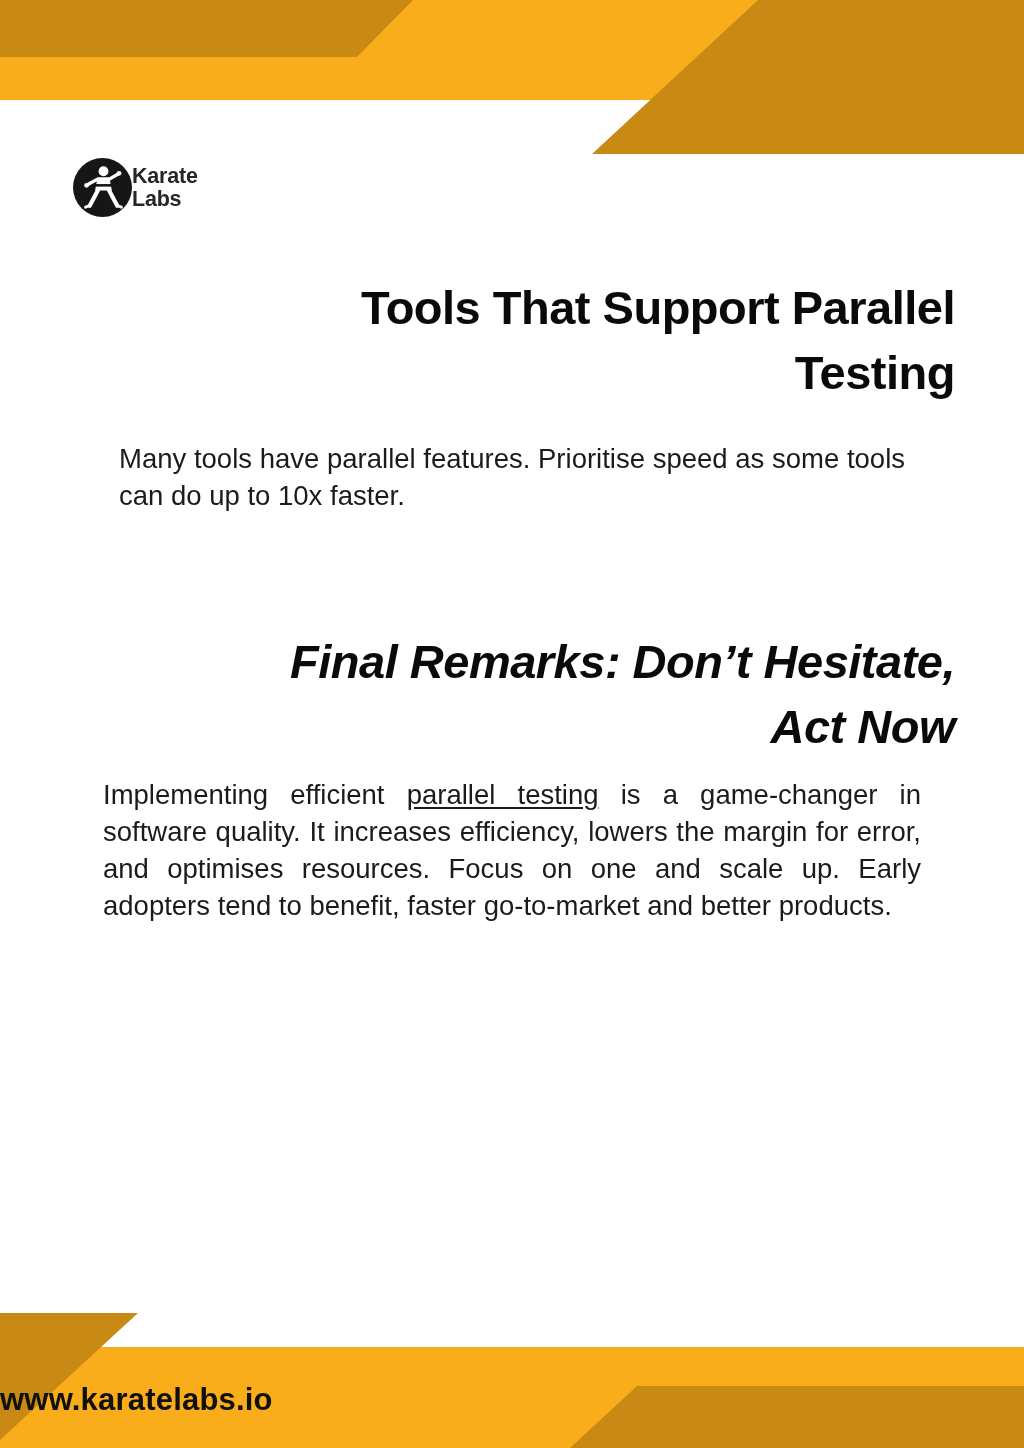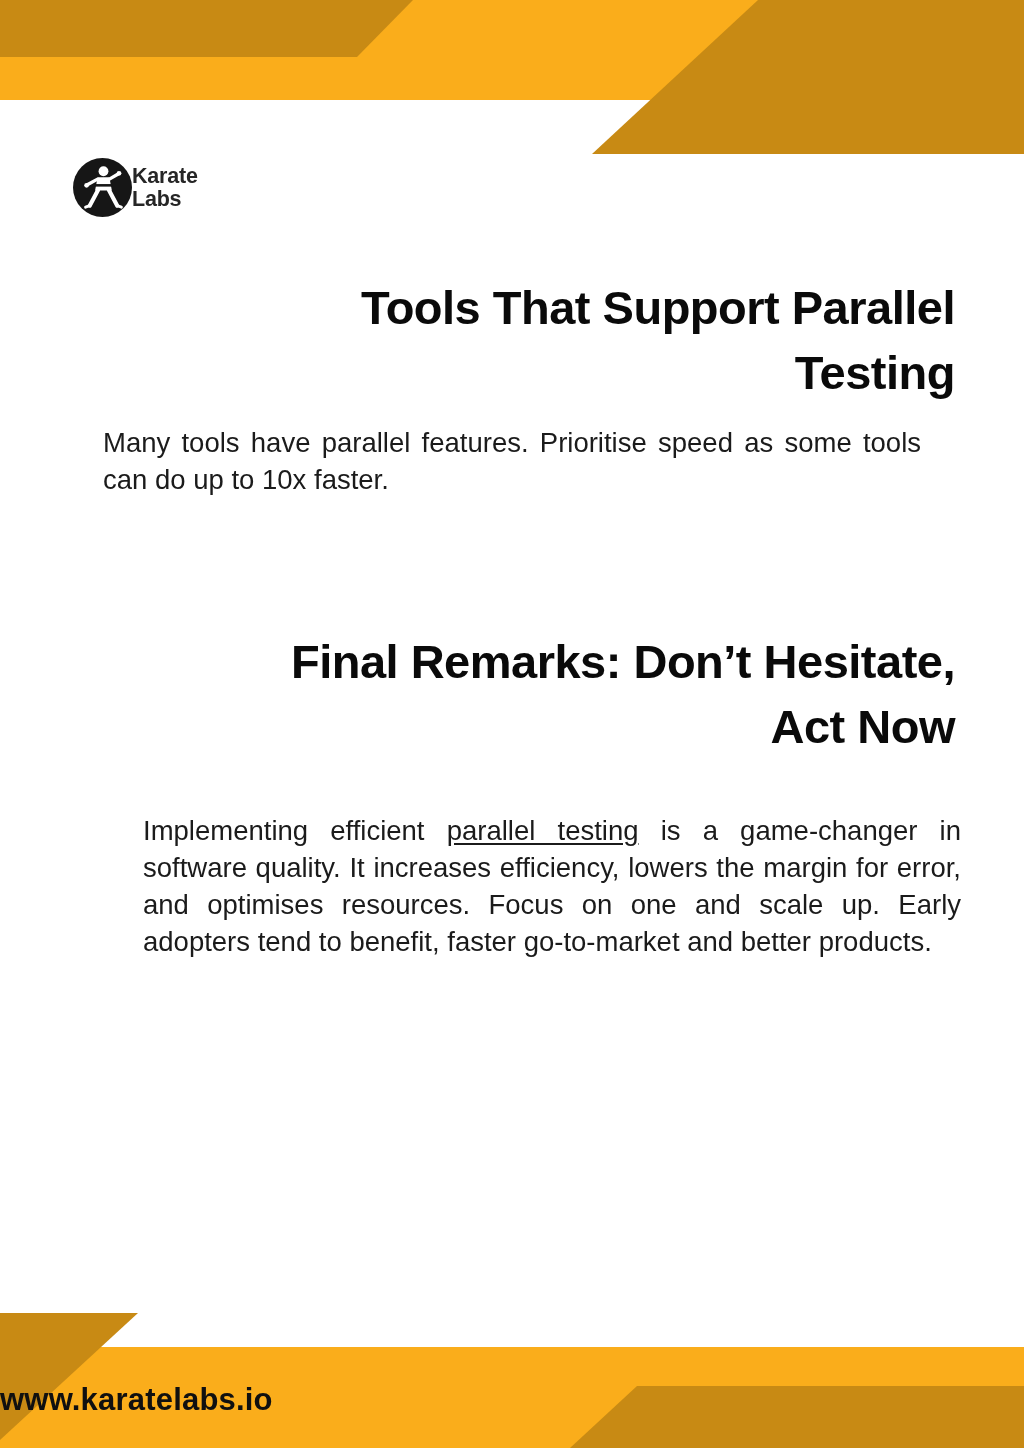--- a/index.html
+++ b/index.html
@@ -11,27 +11,27 @@
   }
   .bg-svg { position: absolute; left: 0; top: 0; width: 1024px; height: 1448px; }
 
   .logo { position: absolute; left: 73px; top: 158px; display: flex; align-items: center; gap: 0; }
   .logo-mark { width: 59px; height: 59px; display: block; }
   .logo-text { font-weight: bold; font-size: 21.5px; line-height: 23px; color: #262626; letter-spacing: -0.2px; }
 
   .h-title { position: absolute; left: 60px; right: 60px; margin: 9px; text-align: right;
     font-size: 47px; line-height: 65px; font-weight: bold; color: #0a0a0a; letter-spacing: -0.5px; }
   .title-1 { top: 266px; }
-  .title-2 { top: 620px; }
+  .title-2 { top: 620px; font-style: italic; }
 
   .body-block { position: absolute; left: 103px; width: 818px; color: #1b1b1b;
     font-size: 27.5px; line-height: 37px; }
   .block-1 { top: 424px; }
-  .block-1 p { margin: 0; text-align: justify; }
-  .block-2 { top: 812px; text-align: justify; margin-left: 40px; }
+  .block-1 p { margin: 16px; text-align: justify; }
+  .block-2 { top: 776px; text-align: justify; }
   .inline-link { text-decoration: underline; text-underline-offset: 3px; color: inherit; cursor: pointer; }
 
   .footer-url { position: absolute; left: 0; right: 0; top: 1382px; text-align: left;
     font-size: 31px; font-weight: bold; color: #101010; letter-spacing: 0.2px; cursor: pointer; }
 </style>
 </head>
 <body>
 
 <svg class="bg-svg" viewBox="0 0 1024 1448" preserveAspectRatio="none">
   <polygon points="0,0 1024,0 1024,100 0,100" fill="#FAAD1B"></polygon>

